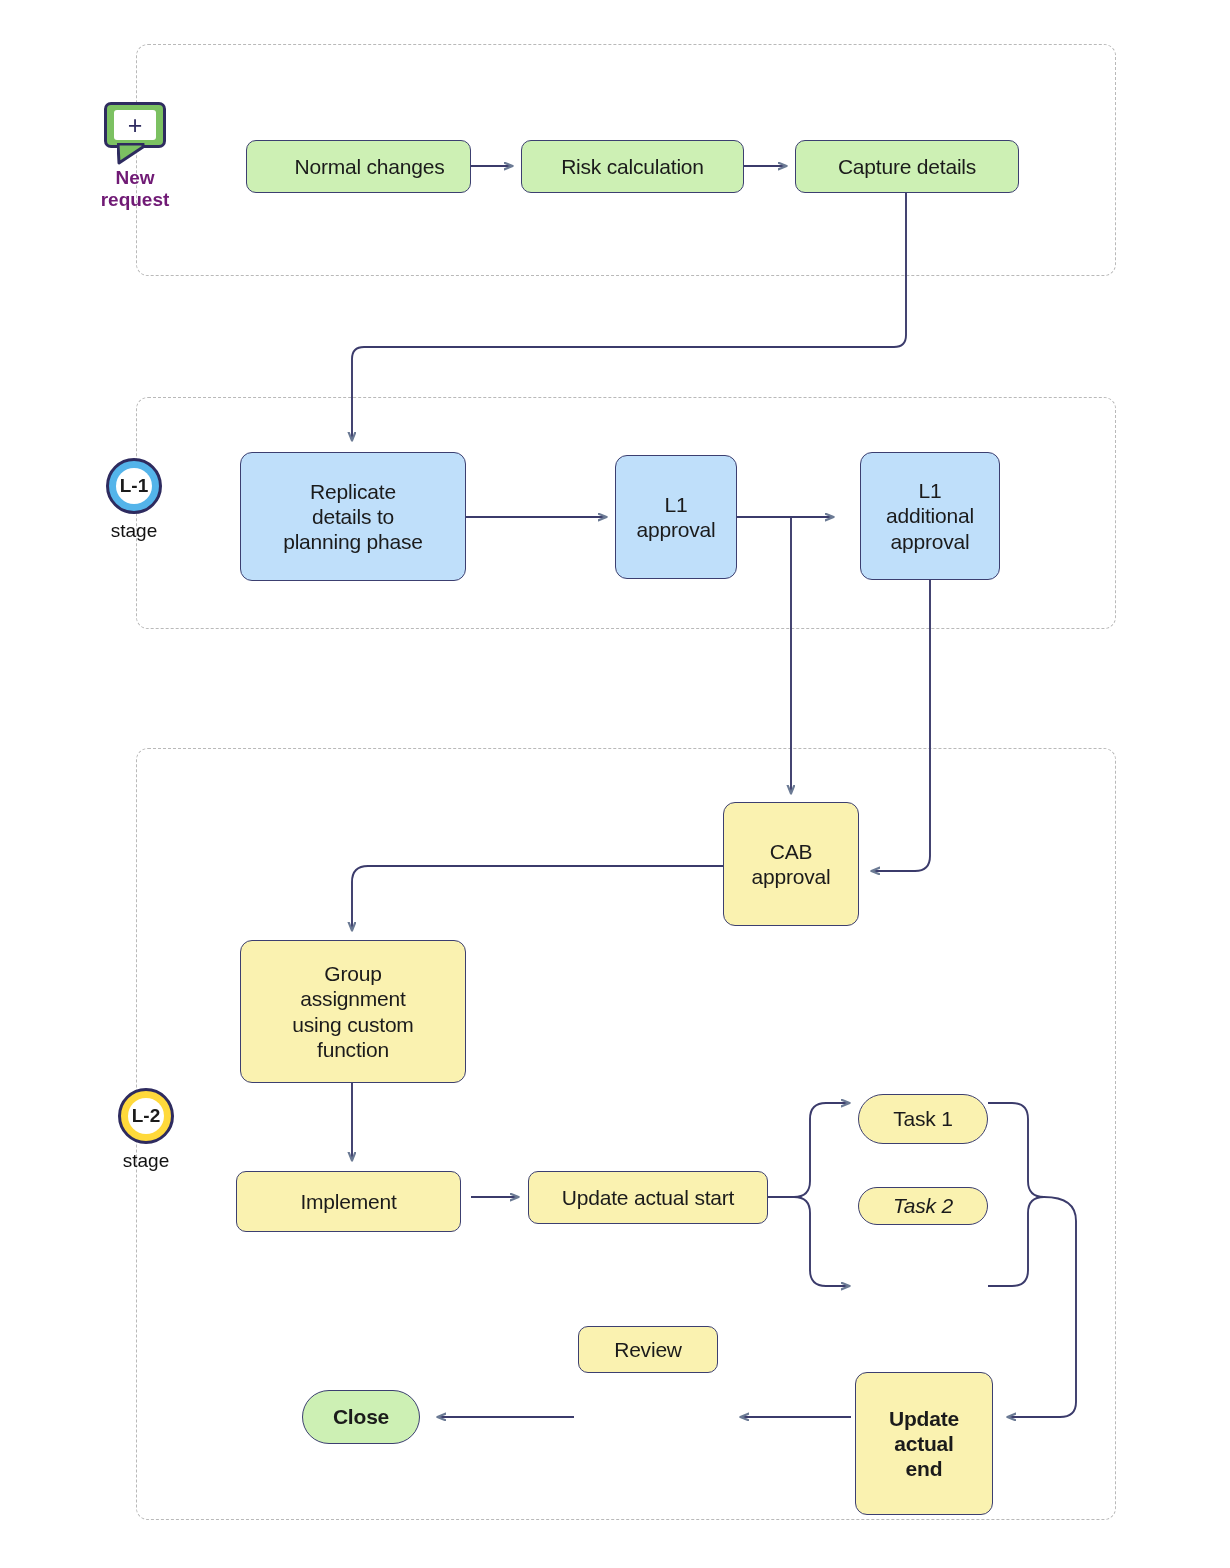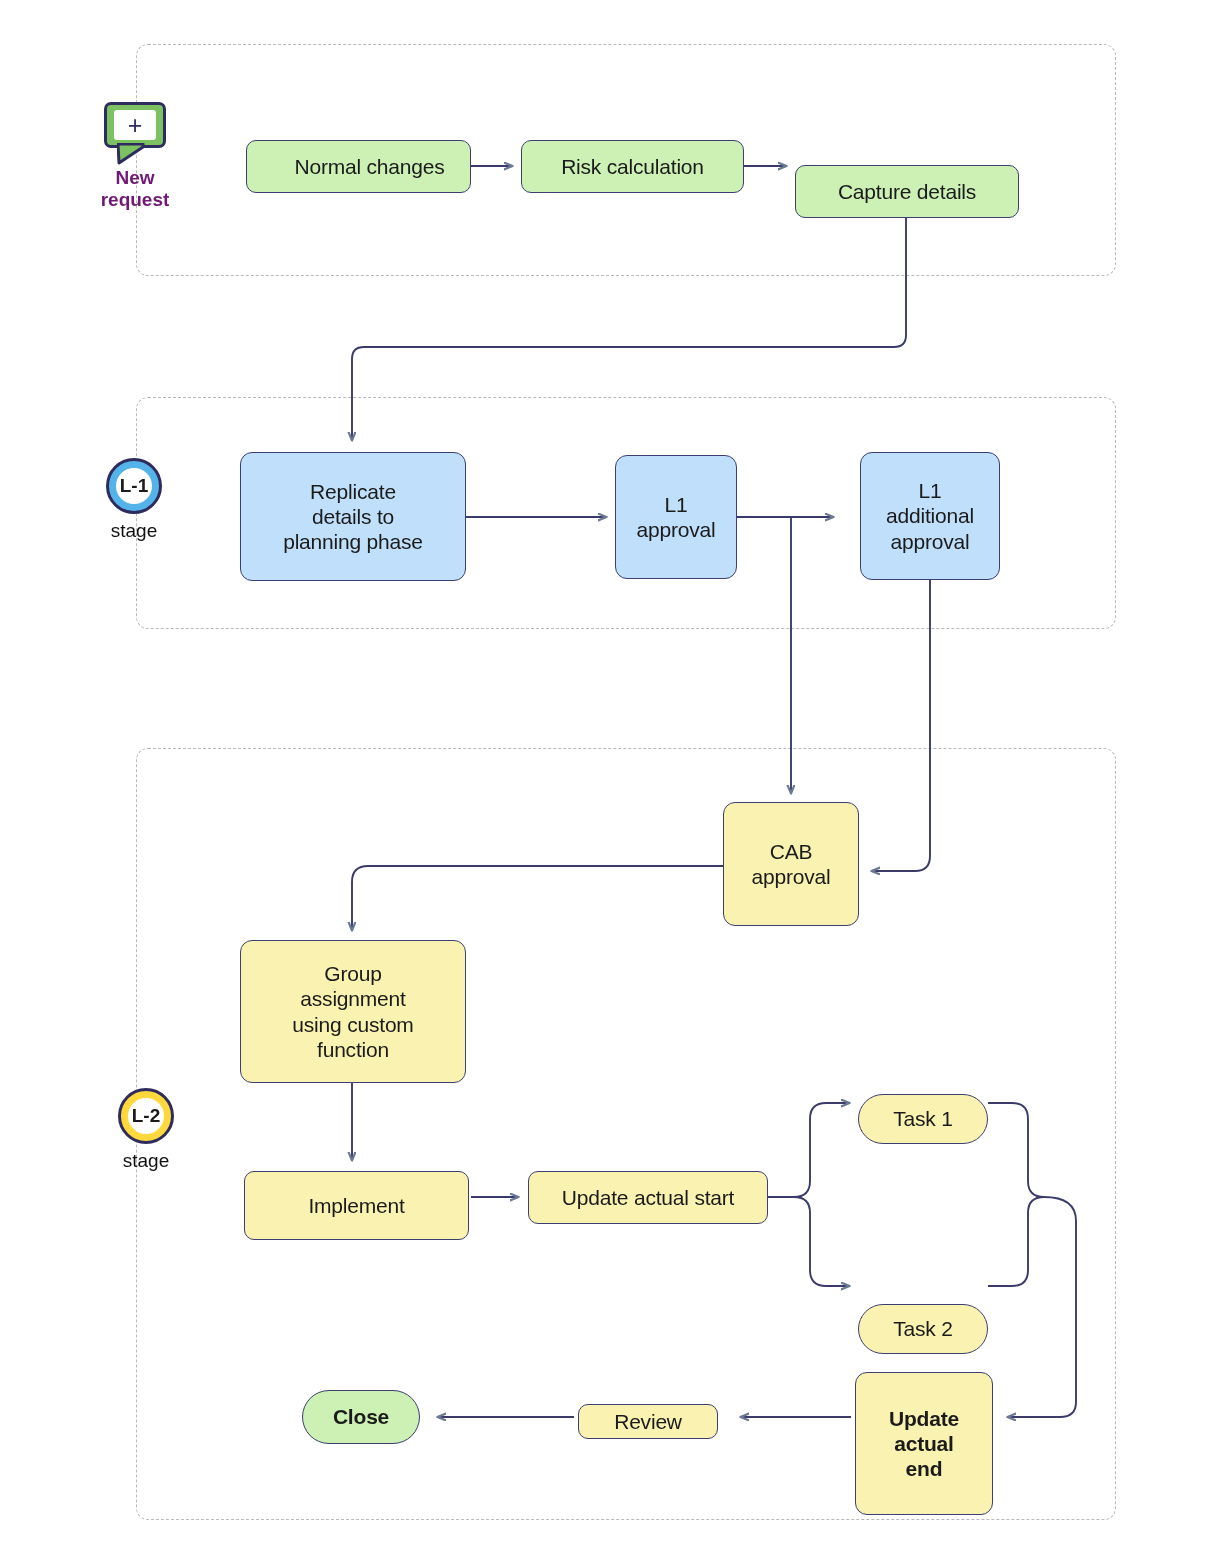--- a/index.html
+++ b/index.html
@@ -208,40 +208,40 @@
 
   <div class="ring-wrap" style="left:118px; top:1088px; width:56px;">
     <div class="ring ring-yellow">
       <div class="ring-inner">L-2</div>
     </div>
     <div class="ring-label">stage</div>
   </div>
 
   <div class="node green r10" style="left:246px; top:140px; width:225px; height:53px;padding-left:28px;">Normal changes</div>
   <div class="node green r10" style="left:521px; top:140px; width:223px; height:53px;">Risk calculation</div>
-  <div class="node green r10" style="left:795px; top:140px; width:224px; height:53px;margin-top:25px;">Capture details</div>
+  <div class="node green r10" style="left:795px; top:140px; width:224px; height:53px;">Capture details</div>
 
   <div class="node blue r12" style="left:240px; top:452px; width:226px; height:129px; white-space:pre-line;">Replicate
 details to
 planning phase</div>
   <div class="node blue r12" style="left:615px; top:455px; width:122px; height:124px; white-space:pre-line;">L1
 approval</div>
   <div class="node blue r12" style="left:860px; top:452px; width:140px; height:128px; white-space:pre-line;">L1
 additional
 approval</div>
 
   <div class="node yellow r12" style="left:723px; top:802px; width:136px; height:124px; white-space:pre-line;">CAB
 approval</div>
   <div class="node yellow r12" style="left:240px; top:940px; width:226px; height:143px; white-space:pre-line;">Group
 assignment
 using custom
 function</div>
-  <div class="node yellow r10" style="left:244px; top:1171px; width:225px; height:69px;">Implement</div>
+  <div class="node yellow r10" style="left:236px; top:1171px; width:225px; height:61px;">Implement</div>
   <div class="node yellow r10" style="left:528px; top:1171px; width:240px; height:53px;text-align:center;">Update actual start</div>
   <div class="node yellow pill" style="left:858px; top:1094px; width:130px; height:50px;">Task 1</div>
-  <div class="node yellow pill" style="left:858px; top:1304px; width:130px; height:50px;">Task 2</div>
+  <div class="node yellow pill" style="left:858px; top:1187px; width:130px; height:38px;font-style:italic;">Task 2</div>
   <div class="node yellow r12" style="left:855px; top:1372px; width:138px; height:143px; white-space:pre-line;font-weight:bold;">Update
 actual
 end</div>
-  <div class="node yellow r10" style="left:578px; top:1404px; width:140px; height:35px;">Review</div>
+  <div class="node yellow r10" style="left:578px; top:1326px; width:140px; height:47px;">Review</div>
   <div class="node green pill bold" style="left:302px; top:1390px; width:118px; height:54px;">Close</div>
 
 </div>
 
 </body></html>

